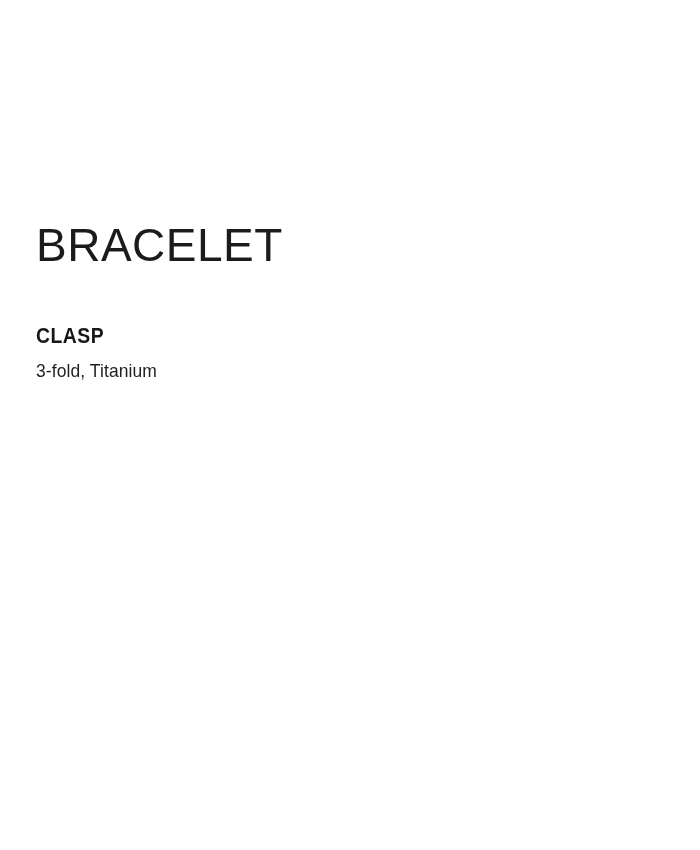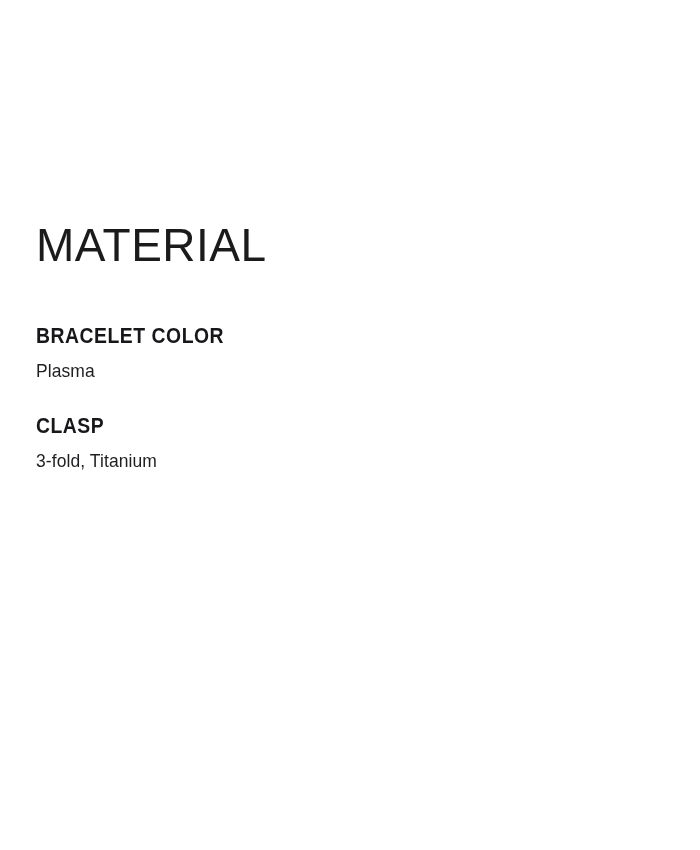--- a/index.html
+++ b/index.html
@@ -66,29 +66,25 @@
     transform-origin: left center;
     white-space: nowrap;
     margin: 14px 0 0 0;
   }
 </style>
 </head>
 <body>
 
 <div class="spec-sheet">
 
-  <h1 class="spec-title">MATERIAL</h1>
+  <h1 class="spec-title">BRACELET</h1>
 
   <div class="spec-groups">
 
 
-    <div class="spec-group">
-      <div class="spec-label">BRACELET COLOR</div>
-      <div class="spec-value">Plasma</div>
-    </div>
 
     <div class="spec-group">
       <div class="spec-label">CLASP</div>
       <div class="spec-value">3-fold, Titanium</div>
     </div>
 
   </div>
 </div>
 
 </body></html>

